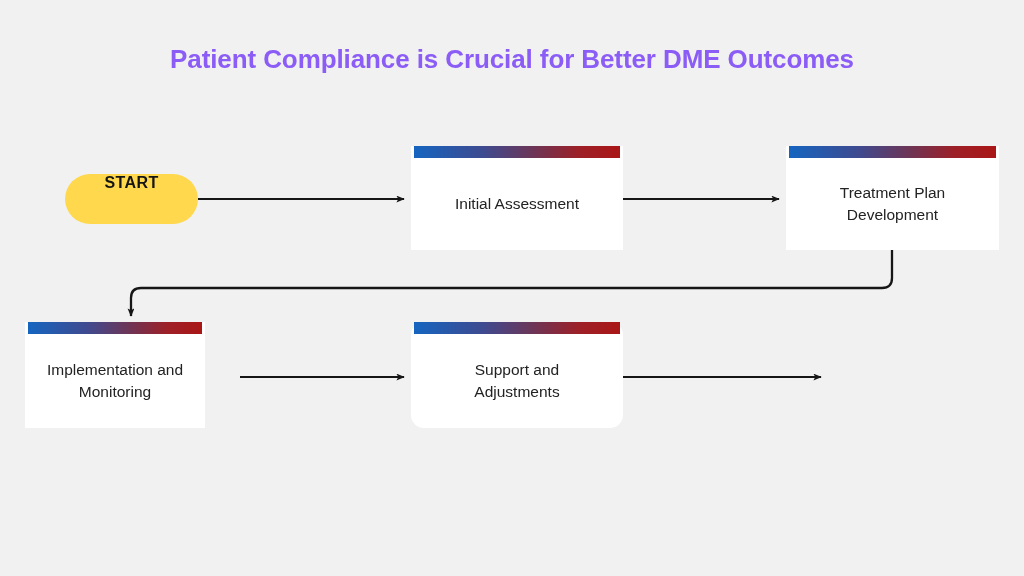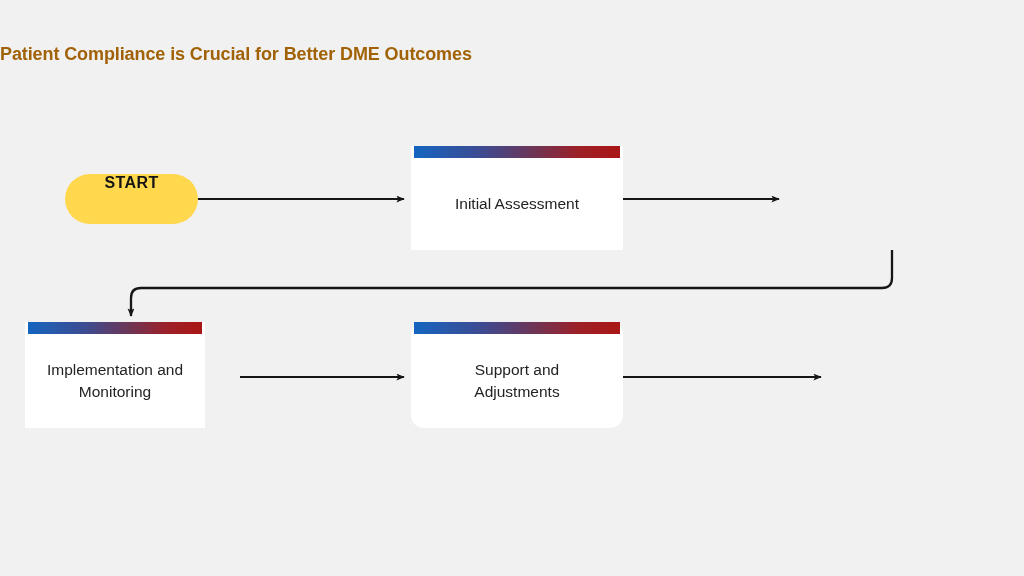--- a/index.html
+++ b/index.html
@@ -20,24 +20,24 @@
     height: 576px;
     background: #f1f1f1;
   }
 
   
   #title {
     position: absolute;
     left: 0;
     top: 44px;
     width: 1024px;
-    text-align: left;
-    font-size: 18px;
+    text-align: center;
+    font-size: 26px;
     font-weight: bold;
-    color: #a16207;
+    color: #8b5cf6;
     letter-spacing: -0.1px;
     white-space: nowrap;
   }
 
   
   #connectors {
     position: absolute;
     left: 0;
     top: 0;
     width: 1024px;
@@ -121,20 +121,25 @@
 
   <div class="terminal start" style="left:65px; top:174px; width:133px; height:50px;">
     <span>START</span>
   </div>
 
   <div class="process" style="left:411px; top:146px; width:212px; height:104px;">
     <span class="accent-bar"></span>
     <span class="process-label">Initial Assessment</span>
   </div>
 
+  <div class="process" style="left:786px; top:146px; width:213px; height:104px;">
+    <span class="accent-bar"></span>
+    <span class="process-label">Treatment Plan
+Development</span>
+  </div>
 
   <div class="process" style="left:25px; top:322px; width:180px; height:106px;">
     <span class="accent-bar"></span>
     <span class="process-label">Implementation and
 Monitoring</span>
   </div>
 
   <div class="process" style="left:411px; top:322px; width:212px; height:106px;border-radius:13px;">
     <span class="accent-bar"></span>
     <span class="process-label">Support and

